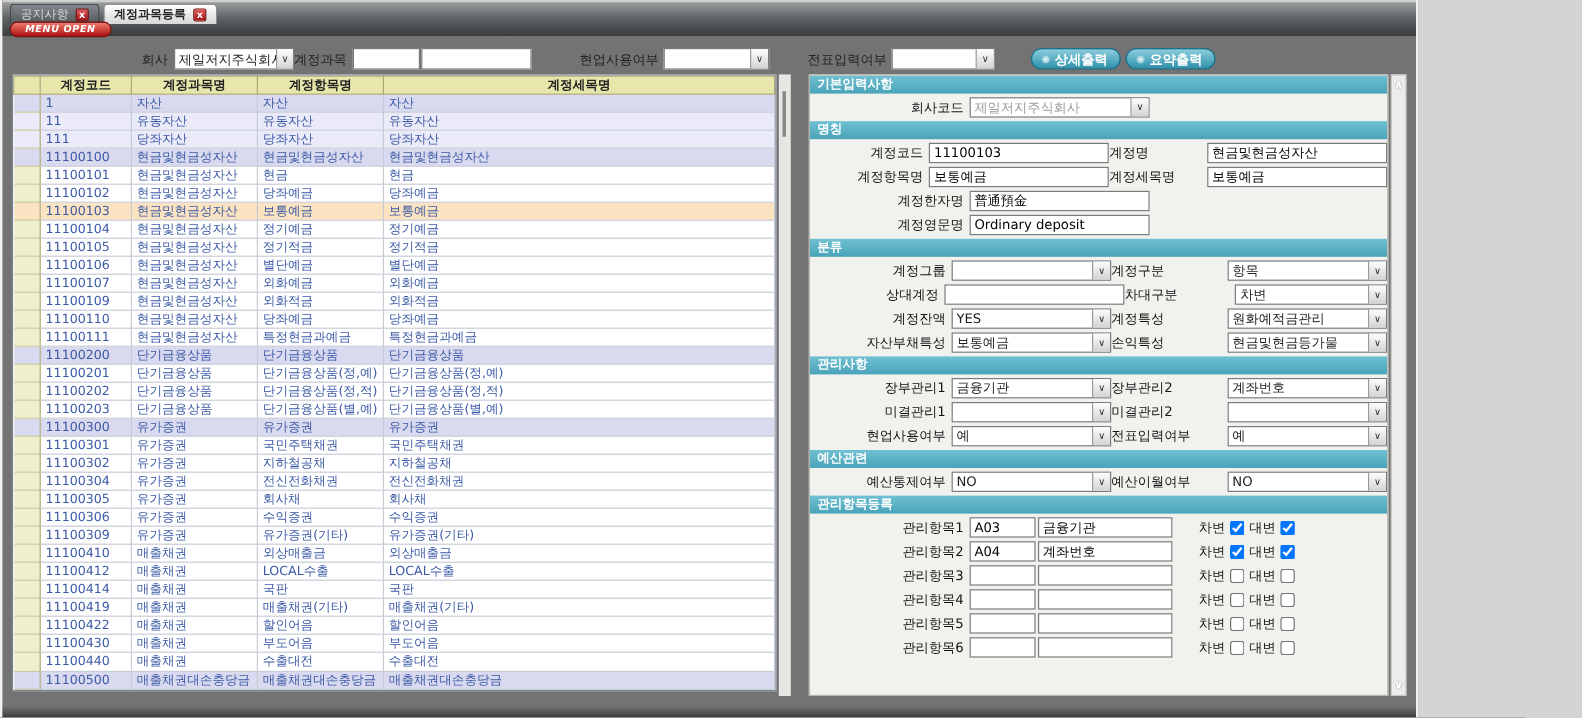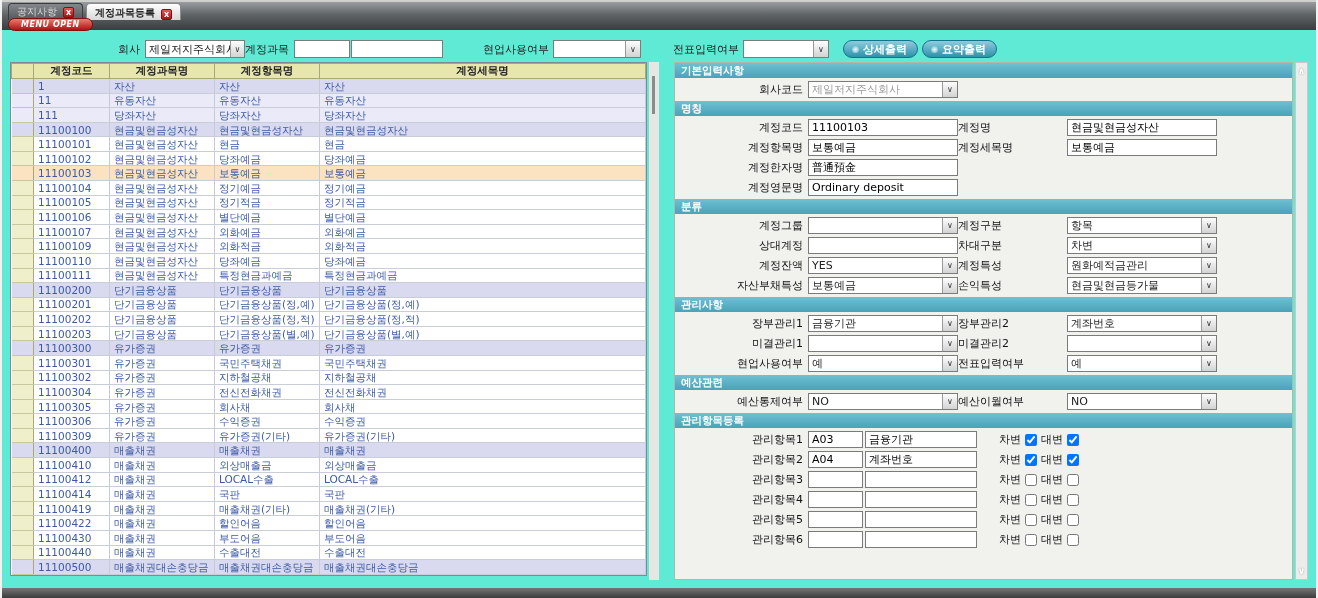--- a/index.html
+++ b/index.html
@@ -1,28 +1,28 @@
 <!DOCTYPE html>
 <html><head>
 <meta charset="utf-8">
 <style>
   * { margin:0; padding:0; box-sizing:border-box; }
   body { background:#d4d4d2; font-family:"DejaVu Sans","Liberation Sans",sans-serif; }
-  .screen { position:relative; width:1318px; height:598px; background:#5eead4; overflow:hidden;
+  .screen { position:relative; width:1182px; height:598px; background:#737373; overflow:hidden;
             border-left:2px solid #f2f2f0; border-right:2px solid #f2f2f0; }
 
   
   .topbar { position:absolute; top:0; left:0; right:0; height:30px;
             background:linear-gradient(#9a9ea1 0%, #5f6467 45%, #393d40 100%);
             border-top:2px solid #cfcfcd; }
   .tabs { position:absolute; left:6px; top:1px; display:flex; gap:3px; }
   .tab { height:17px; padding:0 8px; font-size:10px; display:flex; align-items:center; gap:6px;
          border-radius:4px 4px 0 0; cursor:default; }
   .tab.inactive { background:linear-gradient(#84888c,#54585b); color:#d8d8d8; border:1px solid #3b3b3b; border-bottom:none; }
-  .tab.active { background:linear-gradient(#ffffff,#d7d7d7); color:#222; font-weight:bold; border:1px solid #8a8a8a; border-bottom:none;align-items:flex-end; }
+  .tab.active { background:linear-gradient(#ffffff,#d7d7d7); color:#222; font-weight:bold; border:1px solid #8a8a8a; border-bottom:none; }
   .closebox { display:inline-block; width:11px; height:11px; background:linear-gradient(#e05a5a,#a31414);
               border:1px solid #7c1010; border-radius:2px; color:#fff; font-size:8px; line-height:10px;
               text-align:center; font-weight:bold; }
   .menu-open { position:absolute; left:6px; top:16px; height:13px; padding:0 12px;
                background:linear-gradient(#f07a6d,#ad1212); border:1px solid #7d0f0f; border-radius:8px;
                color:#fff; font-size:8px; font-weight:bold; font-style:italic; letter-spacing:.5px;
                display:flex; align-items:center; }
 
   
   .toolbar { position:absolute; top:36px; left:0; right:0; height:26px; display:flex; align-items:center;
@@ -112,21 +112,21 @@
     <span class="tlabel" style="margin-left:40px">현업사용여부</span>
     <div class="dd" style="width:88px;margin-left:4px">
       <span class="txt"></span>
       <span class="arrow">∨</span>
     </div>
     <span class="tlabel" style="margin-left:32px">전표입력여부</span>
     <div class="dd" style="width:86px;margin-left:4px">
       <span class="txt"></span>
       <span class="arrow">∨</span>
     </div>
-    <button class="tbtn" style="margin-left:14px">
+    <button class="tbtn" style="margin-left:30px">
       <span class="dot"></span>
         <span>상세출력</span>
     </button>
     <button class="tbtn" style="margin-left:4px">
       <span class="dot"></span>
         <span>요약출력</span>
     </button>
   </div>
 
   <div class="main">
@@ -316,27 +316,20 @@
               <td>유가증권</td>
               <td>수익증권</td>
               <td>수익증권</td>
             </tr>
             <tr>
               <td class="sel"></td>
               <td>11100309</td>
               <td>유가증권</td>
               <td>유가증권(기타)</td>
               <td>유가증권(기타)</td>
-            </tr>
-            <tr class="group">
-              <td class="sel"></td>
-              <td>11100400</td>
-              <td>매출채권</td>
-              <td>매출채권</td>
-              <td>매출채권</td>
             </tr>
             <tr>
               <td class="sel"></td>
               <td>11100410</td>
               <td>매출채권</td>
               <td>외상매출금</td>
               <td>외상매출금</td>
             </tr>
             <tr>
               <td class="sel"></td>

